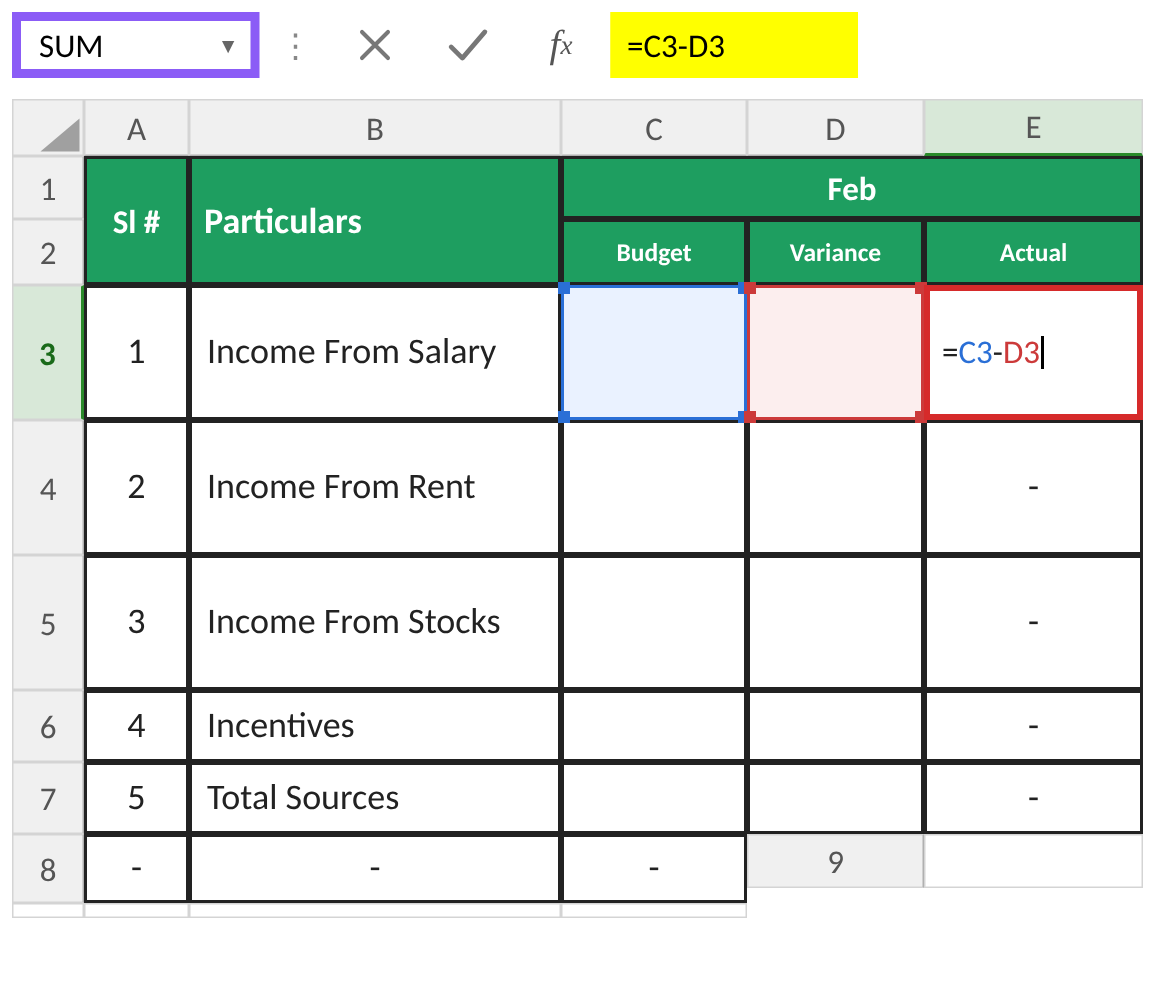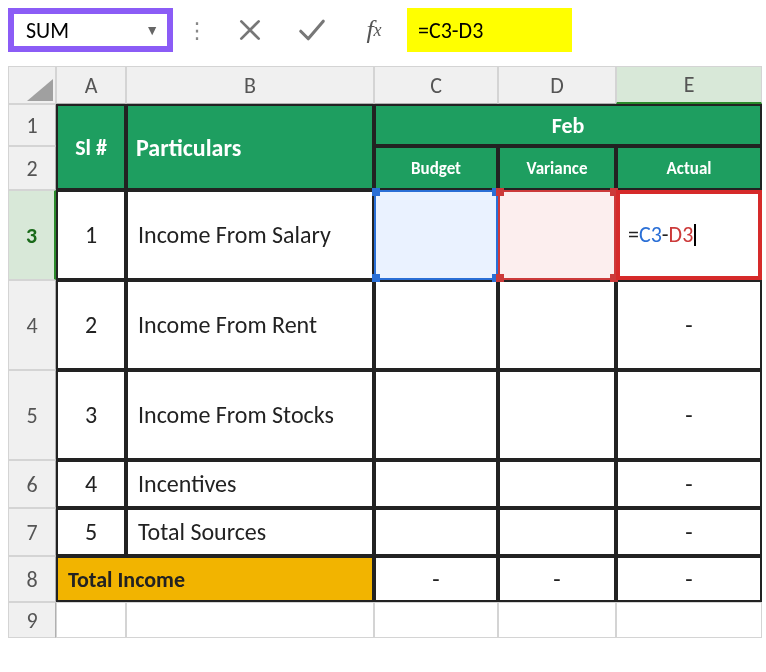--- a/index.html
+++ b/index.html
@@ -281,21 +281,20 @@
   <div class="cell data-cell dash-cell">-</div>
 
   <div class="row-hdr" style="height:48px;">7</div>
   <div class="cell data-cell num-cell" style="height:48px;">5</div>
   <div class="cell data-cell">Total Sources</div>
   <div class="cell data-cell"></div>
   <div class="cell data-cell"></div>
   <div class="cell data-cell dash-cell">-</div>
 
   <div class="row-hdr" style="height:46px;">8</div>
-  <div class="cell total-row" style="height:46px;grid-column: span 2;justify-content:flex-start;padding-left:10px;">Total Income</div>
   <div class="cell data-cell dash-cell">-</div>
   <div class="cell data-cell dash-cell">-</div>
   <div class="cell data-cell dash-cell">-</div>
 
   <div class="row-hdr" style="height:36px;">9</div>
   <div class="cell" style="height:36px;"></div>
   <div class="cell"></div>
   <div class="cell"></div>
   <div class="cell"></div>
   <div class="cell"></div>

